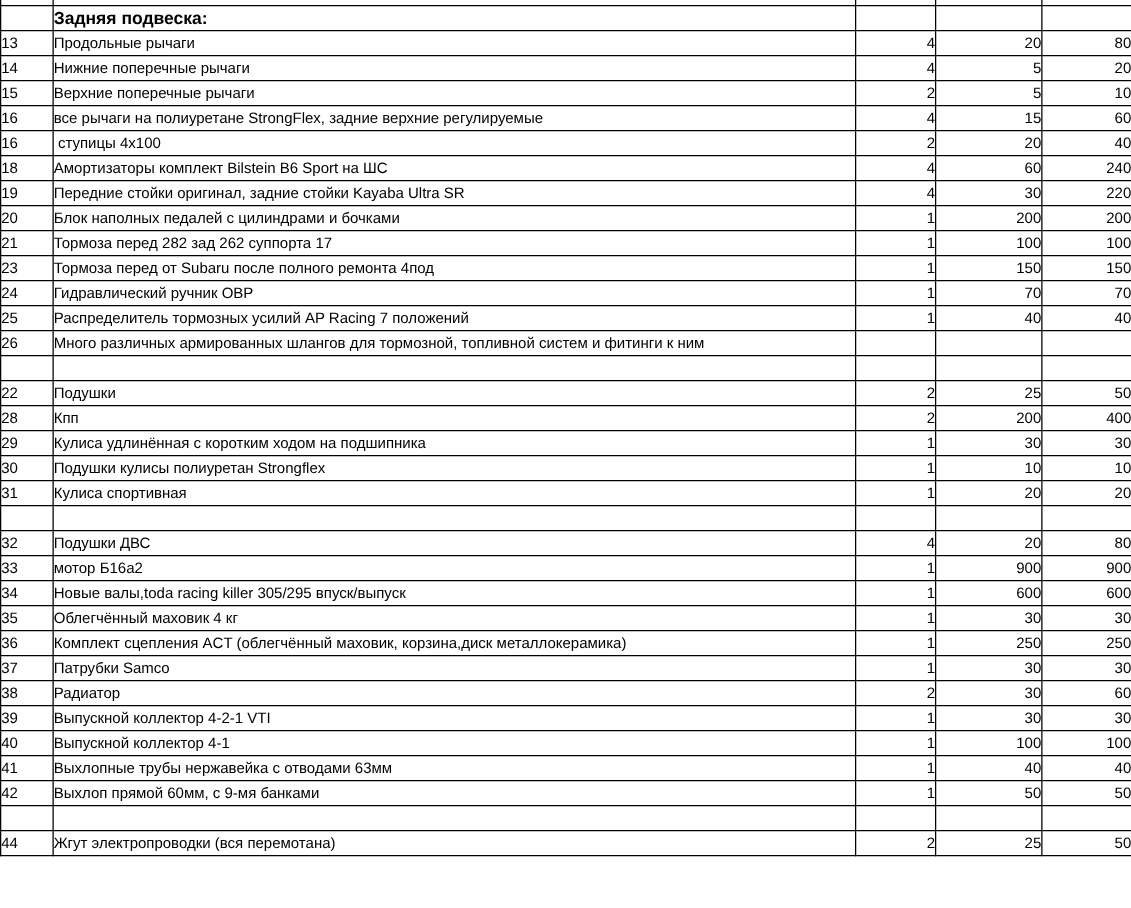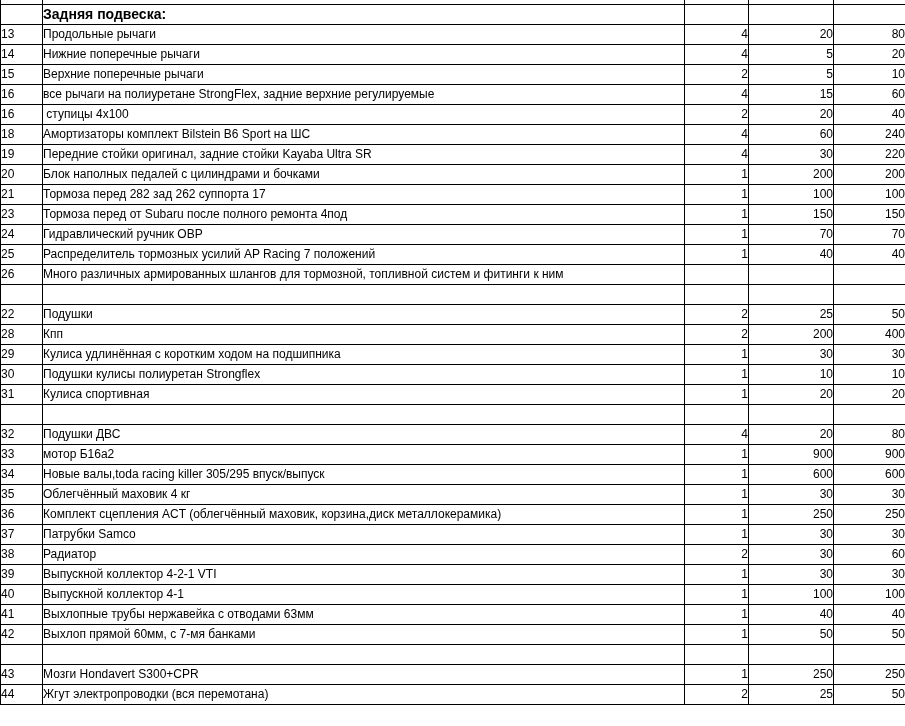--- a/index.html
+++ b/index.html
@@ -288,38 +288,31 @@
         </tr>
         <tr class="row-item">
           <td class="c-num">41</td>
           <td class="c-desc">Выхлопные трубы нержавейка с отводами 63мм</td>
           <td class="c-qty">1</td>
           <td class="c-price">40</td>
           <td class="c-total">40</td>
         </tr>
         <tr class="row-item">
           <td class="c-num">42</td>
-          <td class="c-desc">Выхлоп прямой 60мм, с 7-мя банками</td>
+          <td class="c-desc">Выхлоп прямой 60мм, с 9-мя банками</td>
           <td class="c-qty">1</td>
           <td class="c-price">50</td>
           <td class="c-total">50</td>
         </tr>
         <tr class="row-empty">
           <td class="c-num"></td>
           <td class="c-desc"></td>
           <td class="c-qty"></td>
           <td class="c-price"></td>
           <td class="c-total"></td>
-        </tr>
-        <tr class="row-item">
-          <td class="c-num">43</td>
-          <td class="c-desc">Мозги Hondavert S300+CPR</td>
-          <td class="c-qty">1</td>
-          <td class="c-price">250</td>
-          <td class="c-total">250</td>
         </tr>
         <tr class="row-item">
           <td class="c-num">44</td>
           <td class="c-desc">Жгут электропроводки (вся перемотана)</td>
           <td class="c-qty">2</td>
           <td class="c-price">25</td>
           <td class="c-total">50</td>
         </tr>
       </tbody>
   </table>

